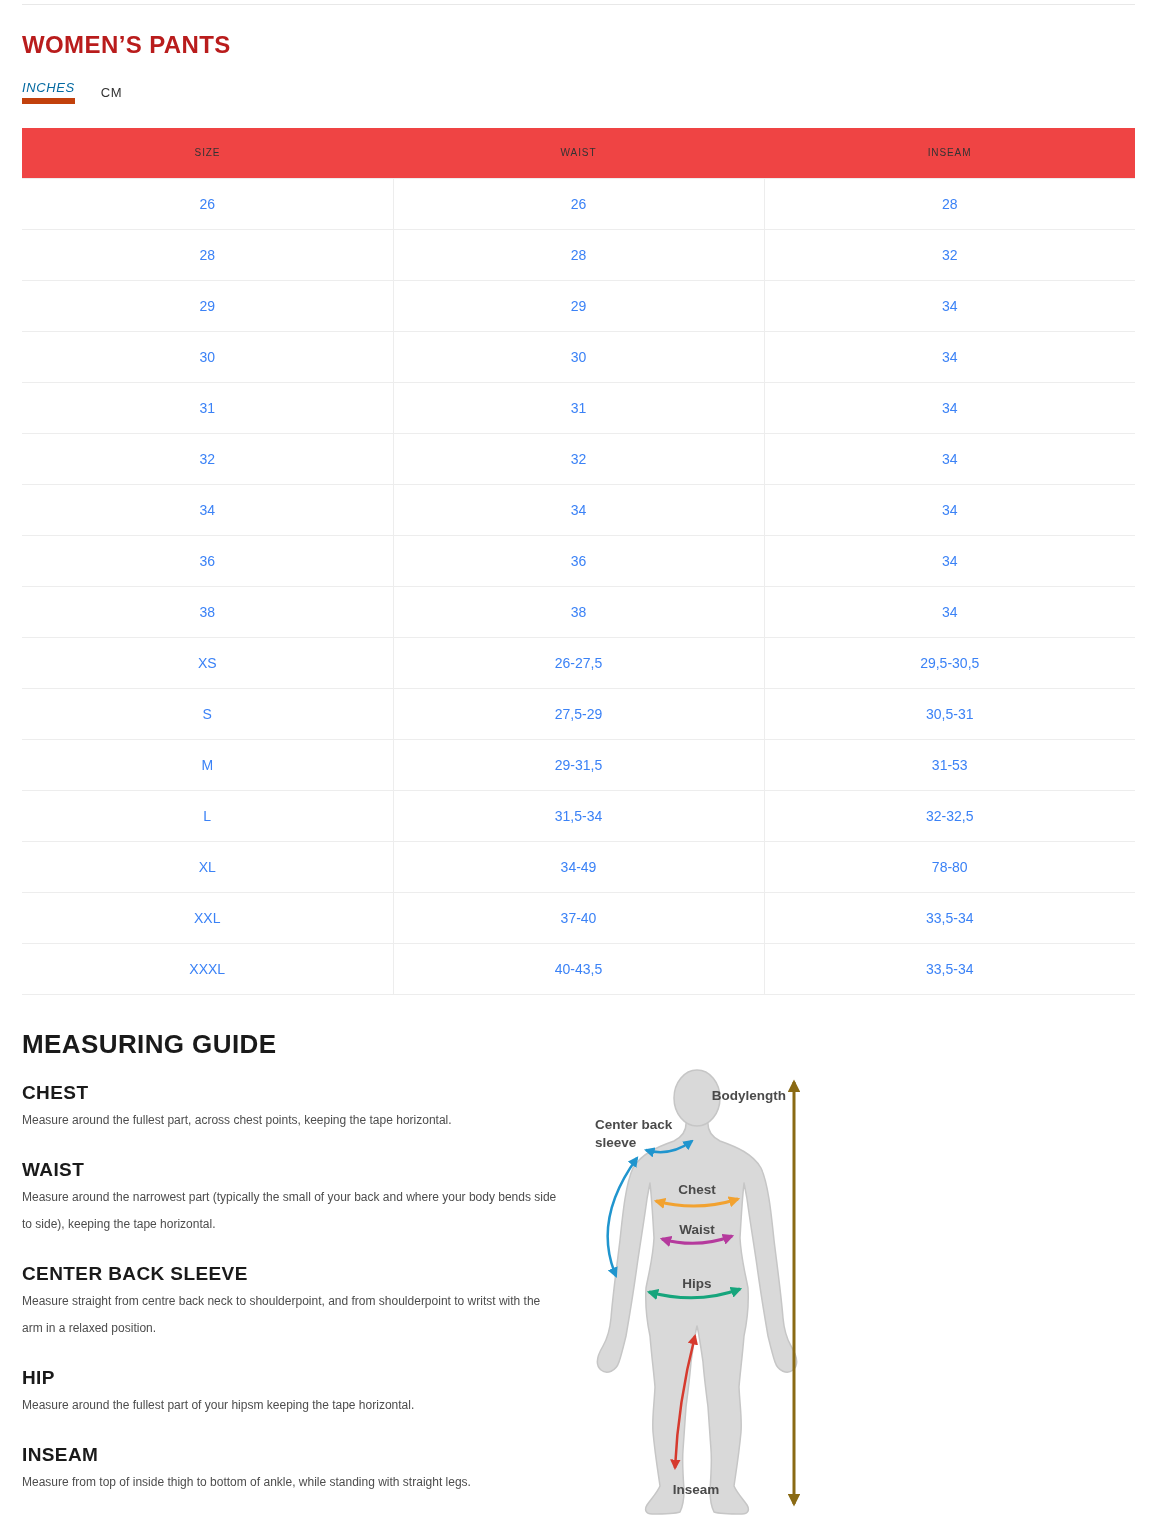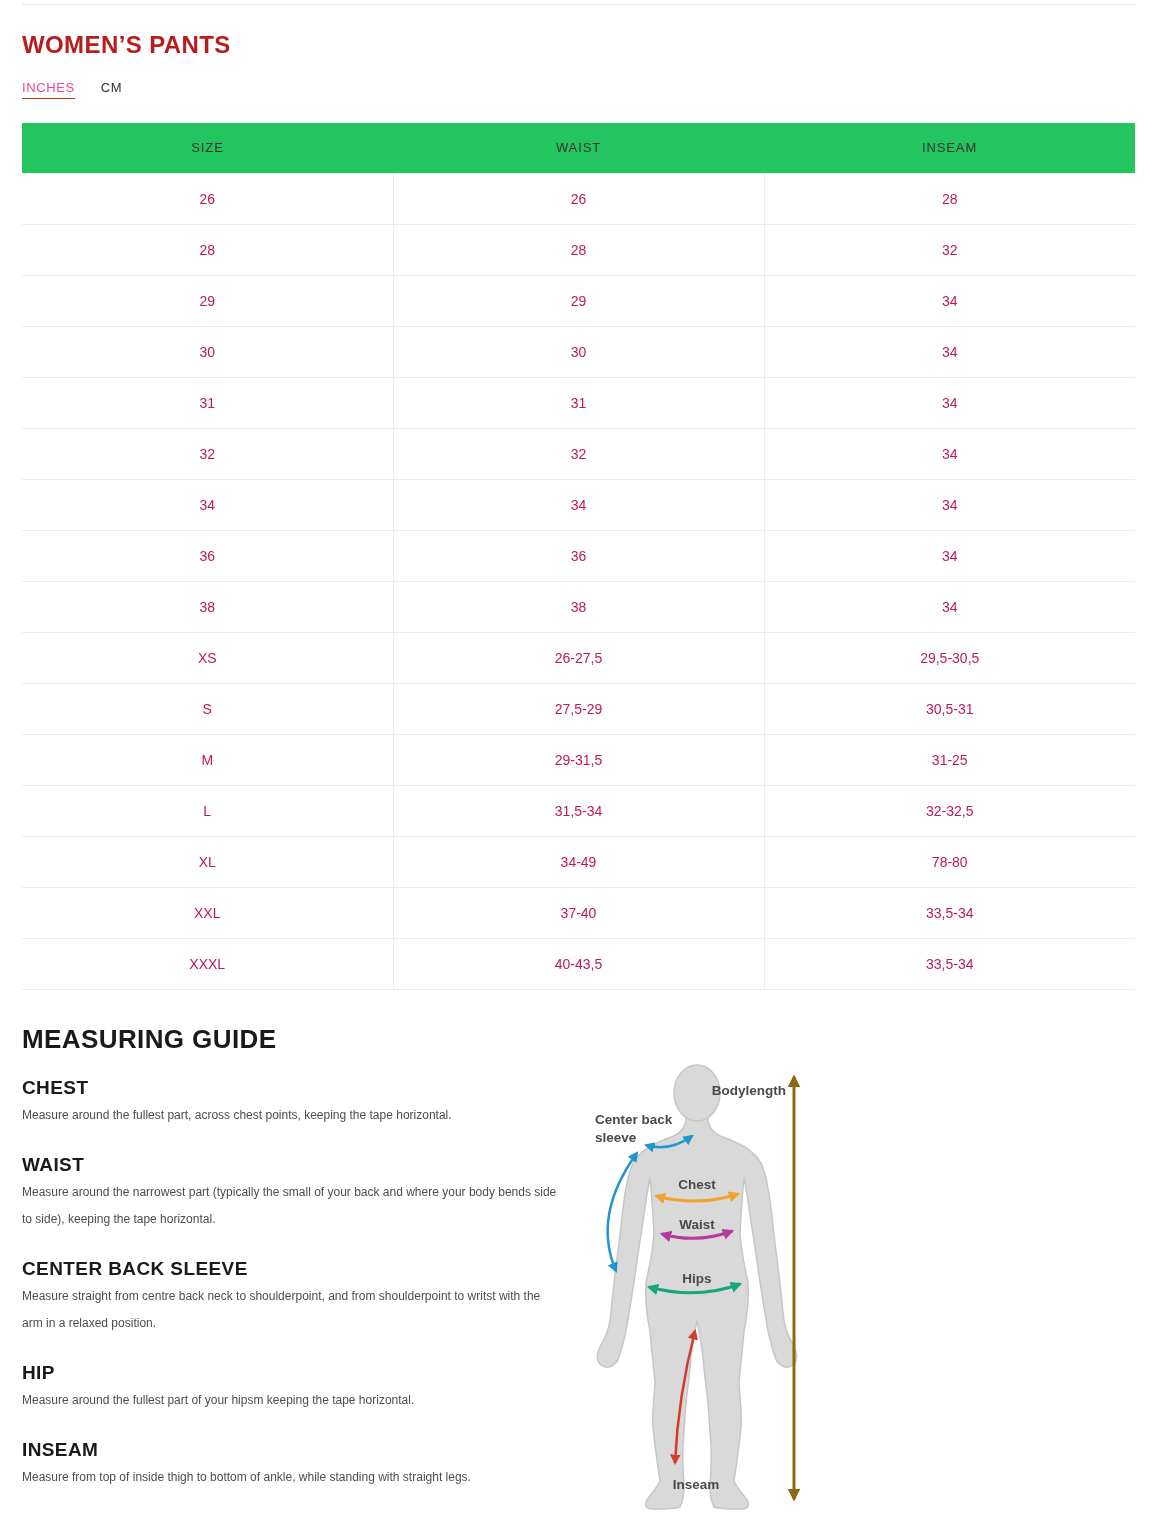--- a/index.html
+++ b/index.html
@@ -16,34 +16,34 @@
   .page-title {
     margin:26px 0 0 0;
     font-size:24px; font-weight:700; letter-spacing:0.4px; color:#b91c1c;
   }
 
   .unit-tabs { display:flex; gap:26px; margin-top:21px; align-items:flex-end; }
   .unit-tab {
     font-size:13px; letter-spacing:0.6px; color:#333; cursor:pointer;
     padding-bottom:3px; border-bottom:1px solid transparent;
   }
-  .unit-tab.active { color:#ec4899; border-bottom:1px solid #c2410c; }
+  .unit-tab.active { color:#0369a1; border-bottom:6px solid #c2410c;font-style:italic; }
 
   table.size-chart {
     width:100%; margin-top:24px;
     border-collapse:collapse; table-layout:fixed;
   }
   table.size-chart thead th {
-    background:#22c55e; height:50px;
-    font-weight:400; font-size:13px; letter-spacing:0.9px; color:#333;
+    background:#ef4444; height:50px;
+    font-weight:400; font-size:10px; letter-spacing:0.9px; color:#333;
     text-align:center;
   }
   table.size-chart tbody td {
     height:51px; text-align:center; vertical-align:middle;
-    font-size:14px; color:#be185d;
+    font-size:14px; color:#3b82f6;
     border-top:1px solid #ededed;
   }
   table.size-chart tbody td + td { border-left:1px solid #ededed; }
   table.size-chart tbody tr:last-child td { border-bottom:1px solid #ededed; }
 
   .guide-title {
     margin:34px 0 0 0;
     font-size:26px; font-weight:700; letter-spacing:0.4px; color:#1a1a1a;
   }
   .guide-flex { display:flex; margin-top:4px; }
@@ -132,21 +132,21 @@
           <td>29,5-30,5</td>
         </tr>
         <tr>
           <td>S</td>
           <td>27,5-29</td>
           <td>30,5-31</td>
         </tr>
         <tr>
           <td>M</td>
           <td>29-31,5</td>
-          <td>31-25</td>
+          <td>31-53</td>
         </tr>
         <tr>
           <td>L</td>
           <td>31,5-34</td>
           <td>32-32,5</td>
         </tr>
         <tr>
           <td>XL</td>
           <td>34-49</td>
           <td>78-80</td>

